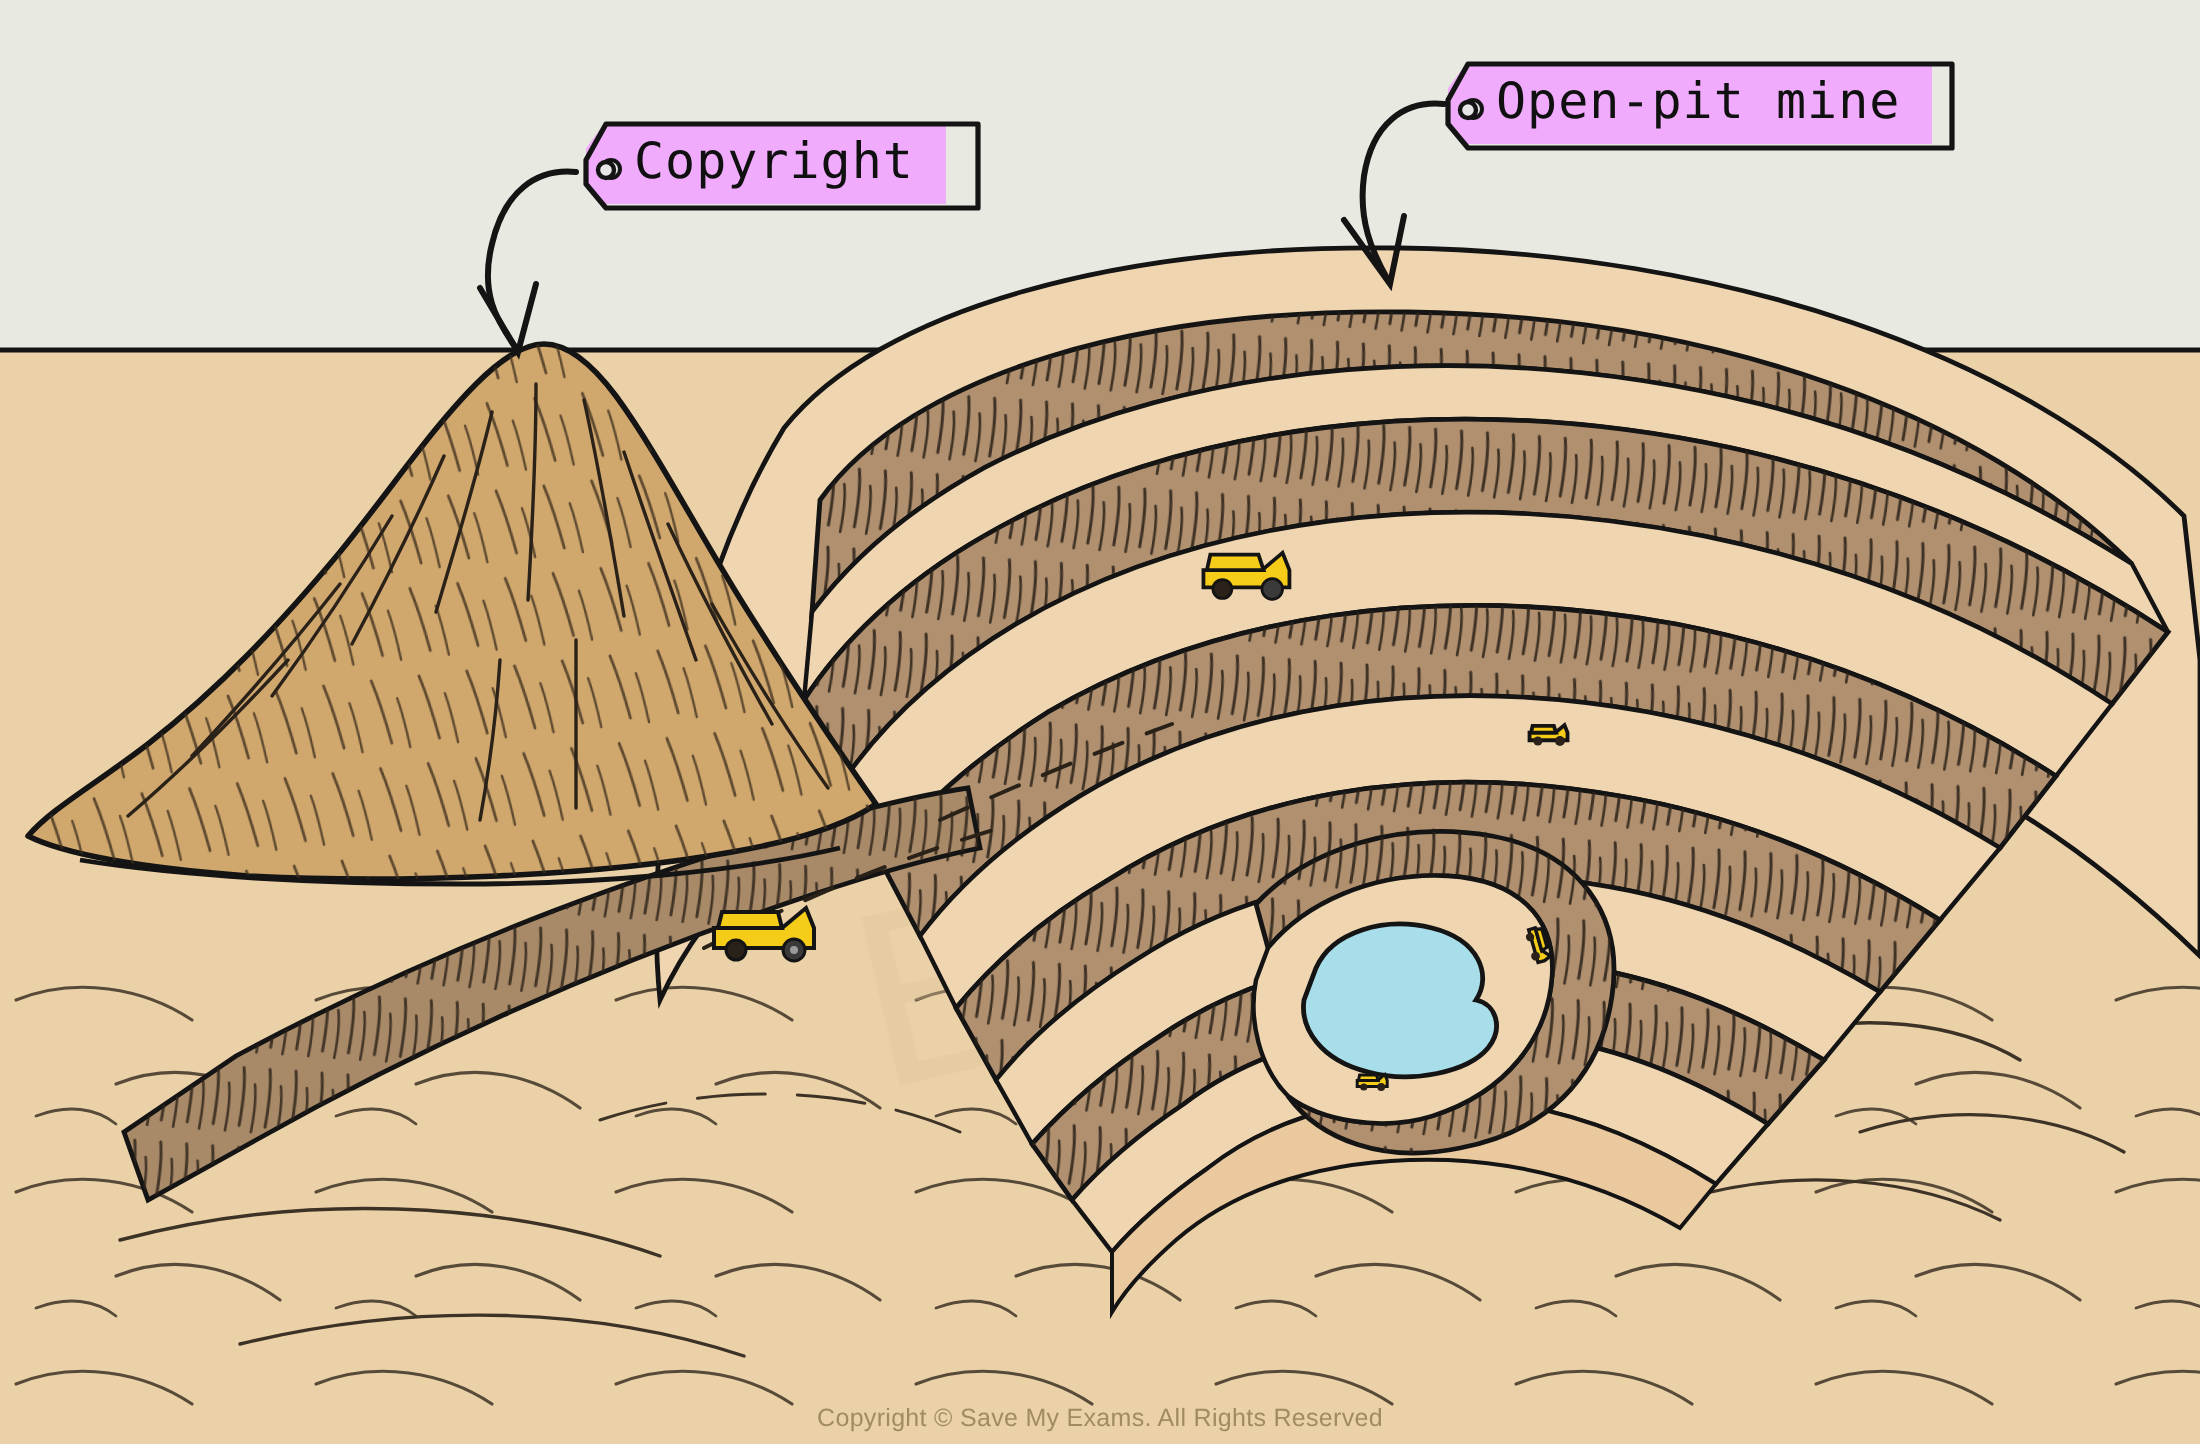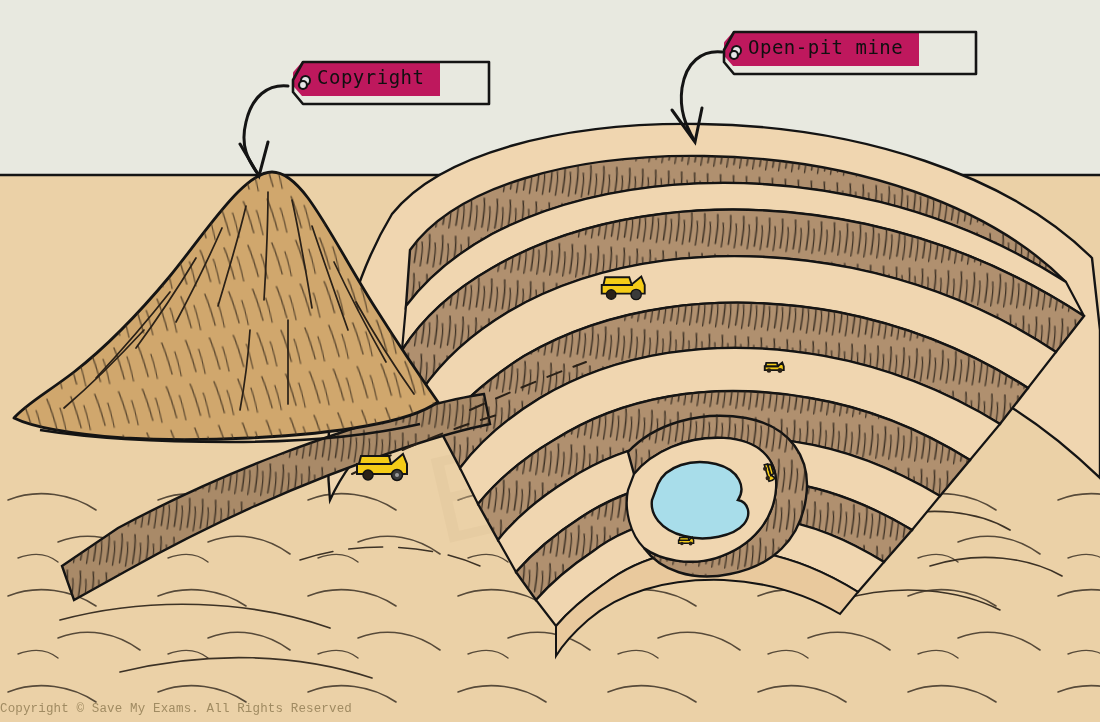--- a/index.html
+++ b/index.html
@@ -9,25 +9,25 @@
     font-family:"DejaVu Sans", sans-serif;
     background:#eadcba;
     overflow:hidden;
   }
   #stage{position:relative;width:1100px;height:722px;}
   #scene{position:absolute;inset:0;width:1100px;height:722px;display:block;}
 
   
   .tag{
     position:absolute;
-    background:#be185d;
+    background:#f0abfc;
     border:2.5px solid #141414;
     padding:4px 14px 6px 22px;
     font-family:"DejaVu Sans Mono", monospace;
-    font-size:19px;
+    font-size:25px;
     line-height:1.05;
     color:#101010;
     white-space:nowrap;
     letter-spacing:.5px;
     box-sizing:border-box;
   }
   .tag::before{ 
     content:"";
     position:absolute;
     left:7px;top:50%;
@@ -45,22 +45,22 @@
   }
   .tag-outline{
     position:absolute;
     pointer-events:none;
   }
   #tag-overburden{left:293px;top:62px;}
   #tag-openpit{left:724px;top:32px;}
 
   .footer{
     position:absolute;left:0;right:0;bottom:6px;
-    text-align:left;
-    font-family:Liberation Mono, monospace;
+    text-align:center;
+    font-family:Liberation Sans, sans-serif;
     font-size:12.5px;
     color:#a08b62;
     letter-spacing:.15px;
   }
 </style>
 </head>
 <body>
 
 <div id="stage">
 

